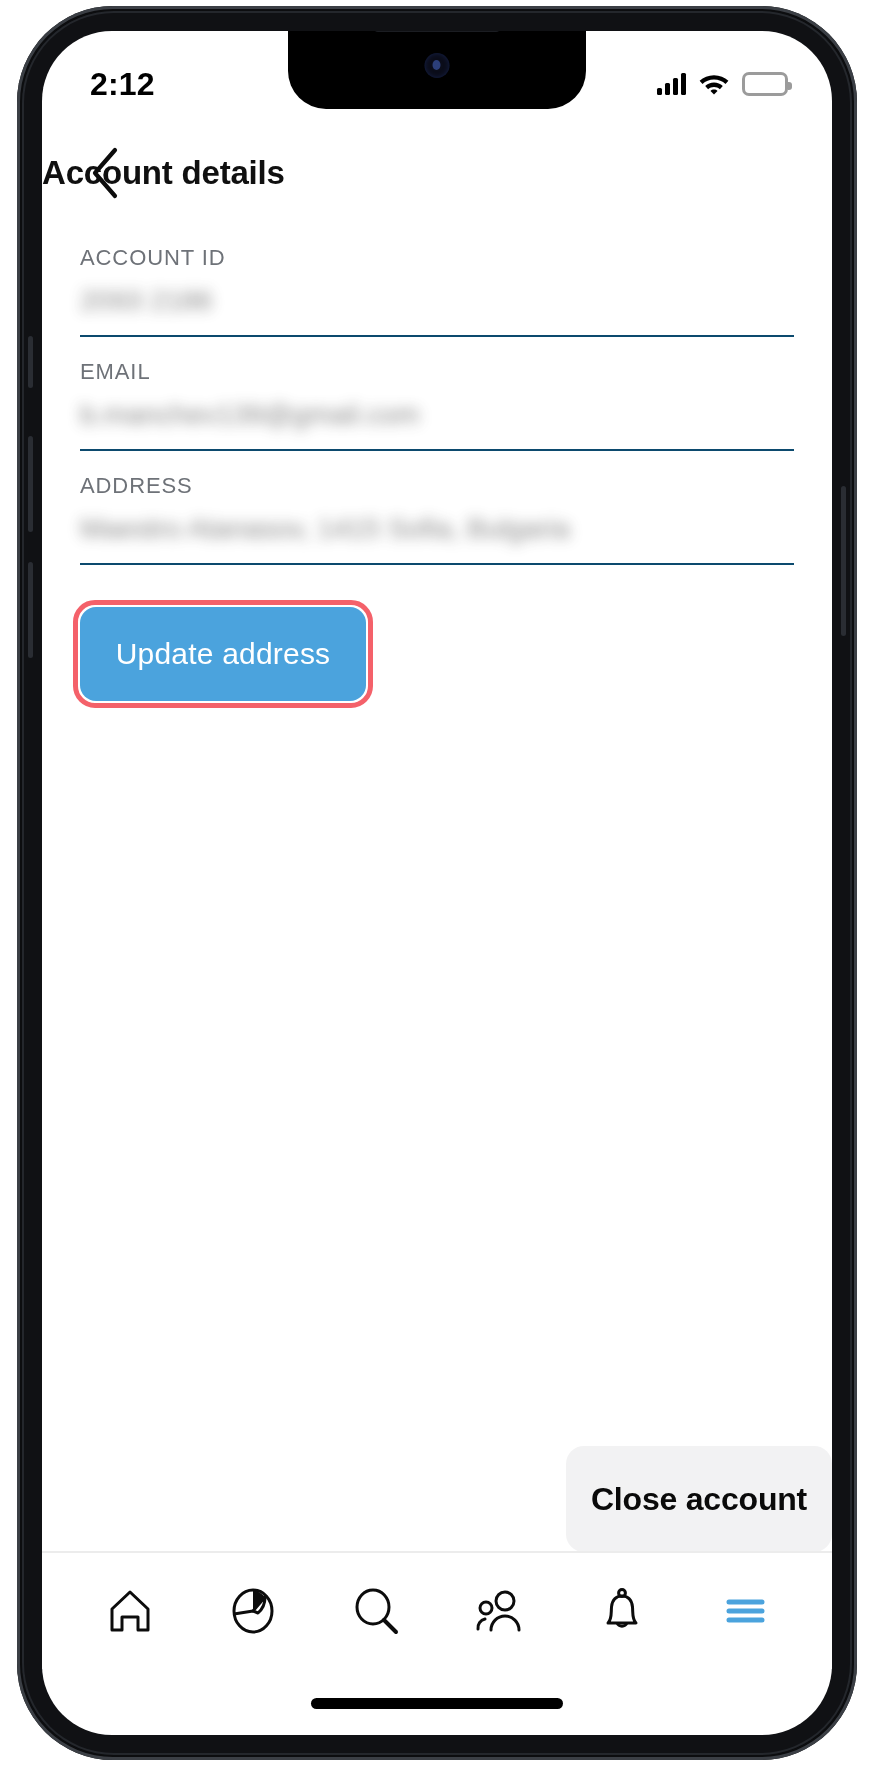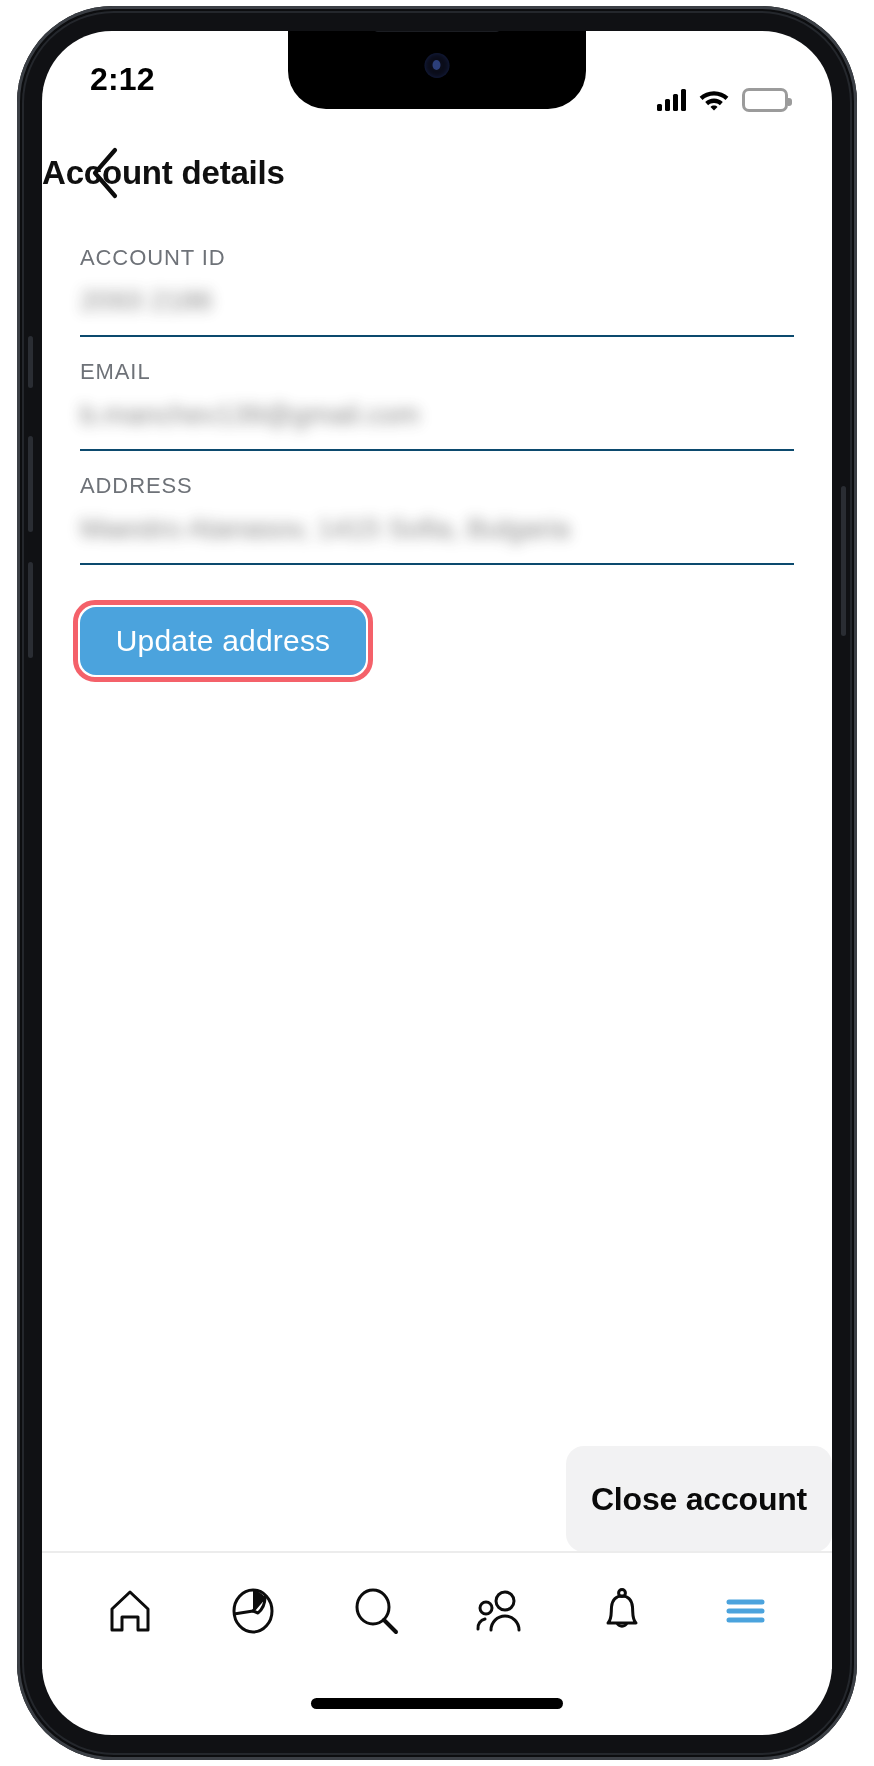--- a/index.html
+++ b/index.html
@@ -101,24 +101,25 @@
     top: -9px;
     width: 128px;
     height: 10px;
     border-radius: 6px;
     background: #1b1d22;
   }
 
   
   .status-bar {
     position: absolute;
-    top: 16px; left: 0;
+    top: 0; left: 0;
     width: 100%;
     height: 92px;
     display: flex;
+    align-items: center;
     justify-content: space-between;
     padding: 14px 44px 0 48px;
     z-index: 30;
     gap: 45px;
   }
   .status-time {
     font-size: 32px;
     font-weight: 700;
     color: #000000;
     letter-spacing: 0.2px;
@@ -228,21 +229,21 @@
   
   .update-wrap {
     padding: 42px 38px 0 38px;
   }
   .update-btn {
     position: relative;
     display: inline-flex;
     align-items: center;
     justify-content: center;
     min-width: 286px;
-    height: 68px;
+    height: 94px;
     padding: 0 32px;
     border-radius: 16px;
     background: #4ba3dd;
     color: #ffffff;
     font-size: 30px;
     font-weight: 400;
     letter-spacing: 0.2px;
     cursor: pointer;
     border: none;
     font-family: "Liberation Sans", sans-serif;

